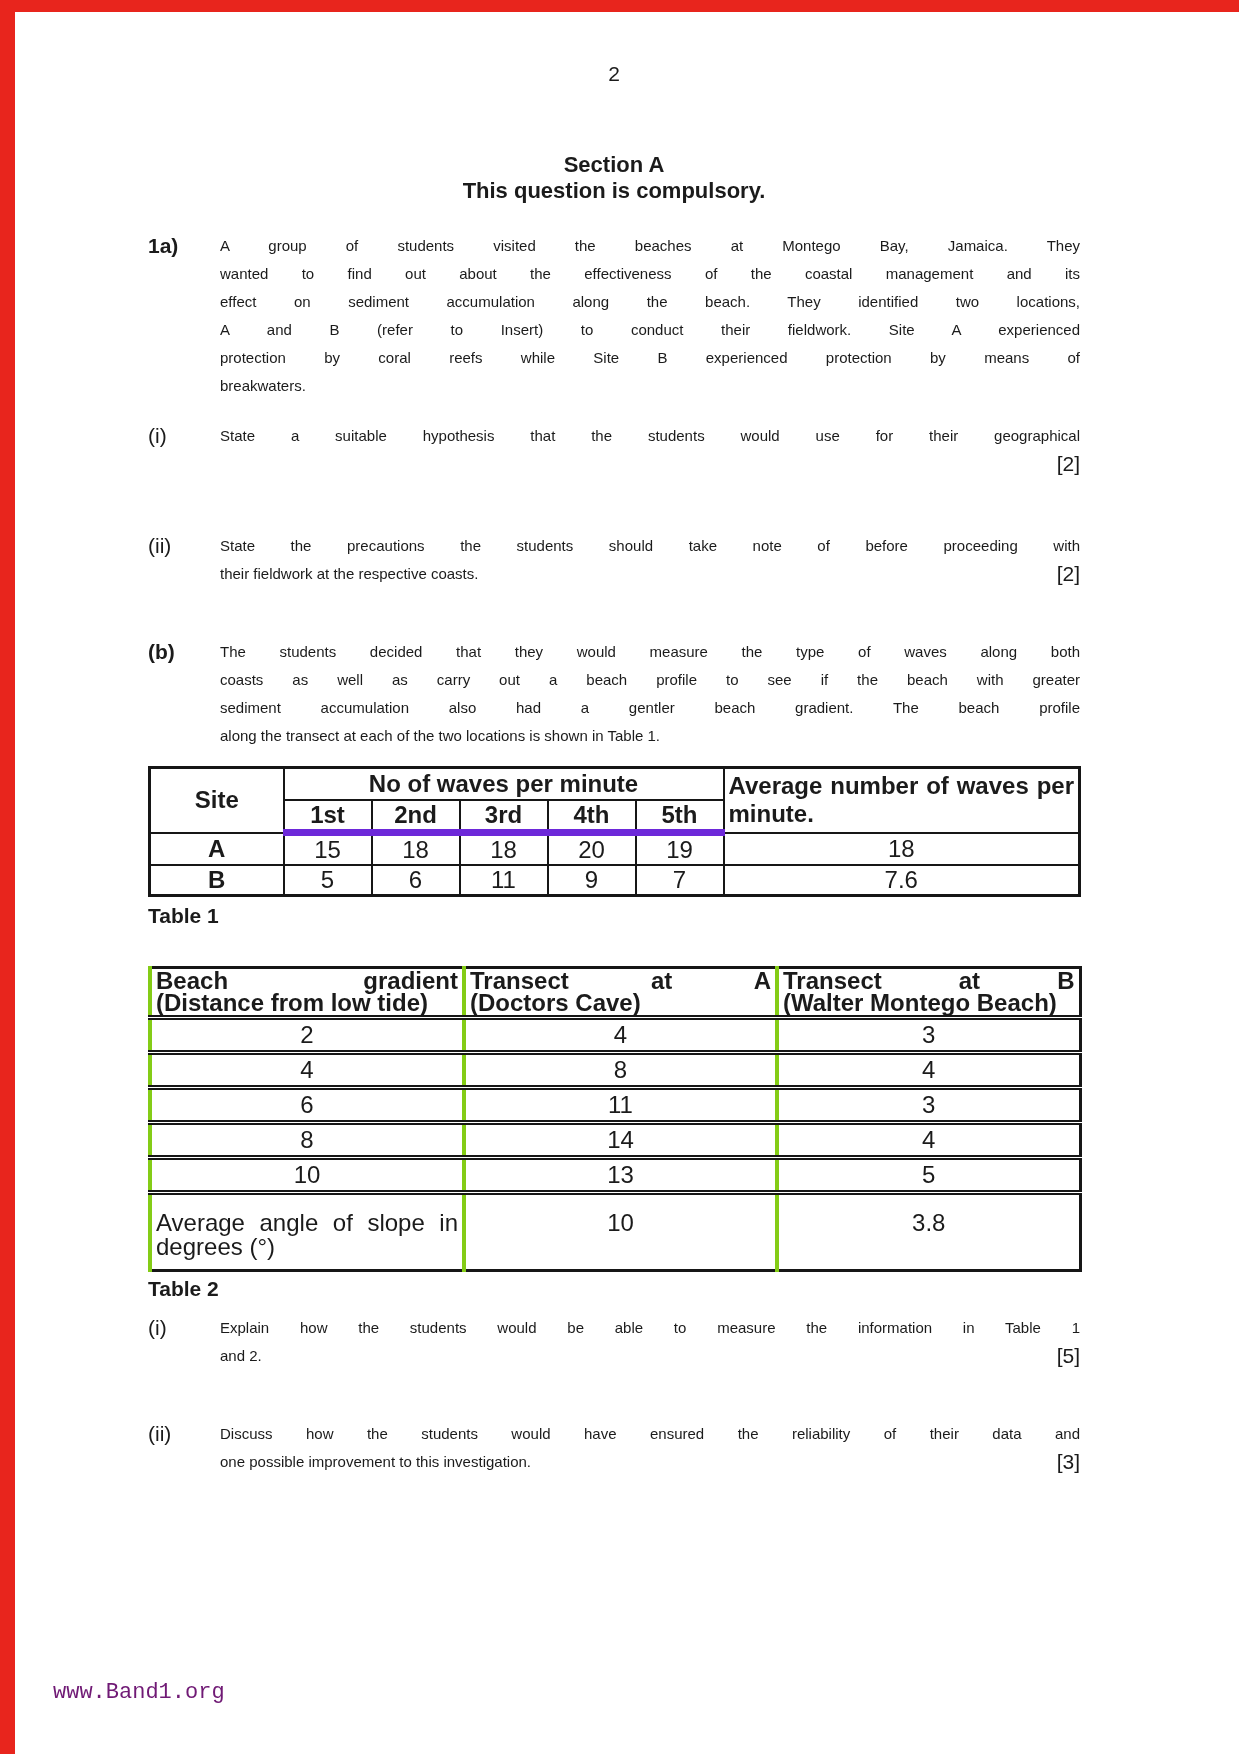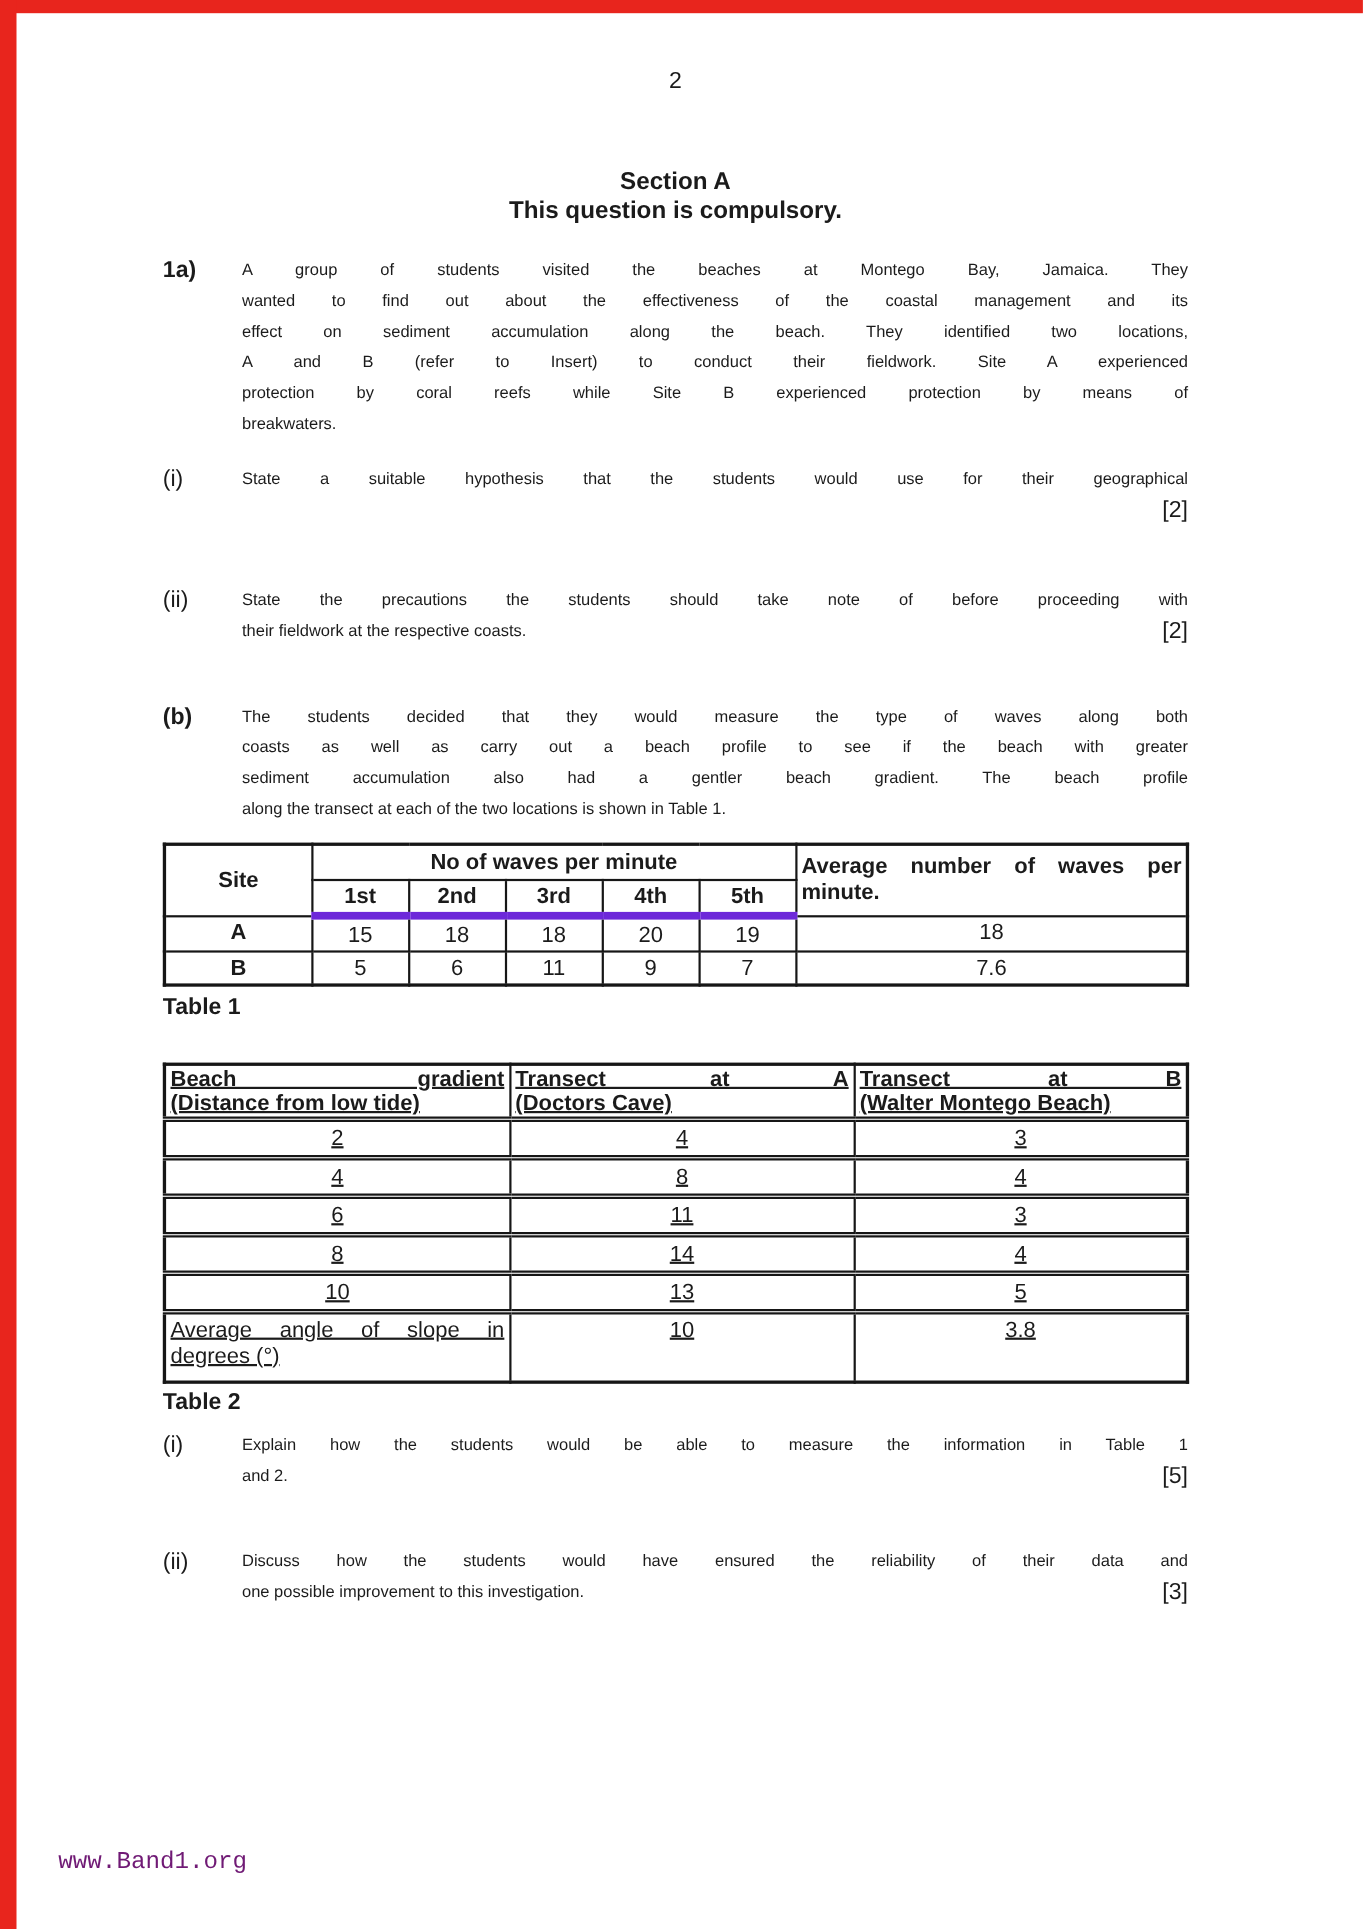--- a/index.html
+++ b/index.html
@@ -22,37 +22,37 @@
   .heading { margin-top:66px; text-align:center; font-weight:bold; font-size:22px; line-height:26px; }
 
   .qblock { position:relative; }
   .qlabel { position:absolute; left:0; top:0; font-size:21px; line-height:28px; }
   .qlabel.bold { font-weight:bold; }
   .qtext  { margin-left:72px; width:860px; font-size:15px; line-height:28px; }
   .jline  { text-align:justify; text-align-last:justify; }
   .jline.last { text-align:justify; text-align-last:left; }
   .qmark  { position:absolute; right:0; bottom:0; font-size:21px; line-height:28px; }
 
-  table { border-collapse:collapse; table-layout:fixed; width:930px; font-size:20px; }
+  table { border-collapse:collapse; table-layout:fixed; width:930px; font-size:24px; }
   th, td { padding:0 4px; text-align:center; vertical-align:middle; overflow:hidden; }
 
   
   .t1 { margin-top:16px; border:3px solid #161616; }
   .t1 th, .t1 td { border:2px solid #161616; }
   .t1 .hrow1 th { height:30px; }
   .t1 .hrow2 th { height:28px; border-bottom:7px solid #6d28d9; }
   .t1 .drow td, .t1 .drow th { height:28px; }
   .t1 th { font-weight:bold; }
 
   
   .t2 { margin-top:37px; border:3px solid #161616; }
-  .t2 th, .t2 td { border-left:2px solid #84cc16; border-right:2px solid #161616;text-decoration:underline; }
+  .t2 th, .t2 td { border-left:4px solid #84cc16; border-right:2px solid #161616; }
   .t2 .hrow th { height:46px; font-weight:bold; line-height:22px; border-bottom:5px double #161616; }
   .t2 .drow td { height:30px; border-bottom:5px double #161616; }
-  .t2 .arow td { height:58px; vertical-align:top; line-height:24px; padding-top:2px; }
+  .t2 .arow td { height:58px; vertical-align:top; line-height:24px; padding-top:16px; }
 
   .tcaption { width:930px; font-weight:bold; font-size:21px; line-height:26px; }
   .cap1 { margin-top:6px; }
   .cap2 { margin-top:4px; }
 
   .m-q1a  { margin-top:28px; height:168px; }
   .m-q1ai { margin-top:22px; height:56px; }
   .m-q1aii{ margin-top:54px; height:56px; }
   .m-q1b  { margin-top:50px; height:112px; }
   .m-q1bi { margin-top:12px; height:56px; }

